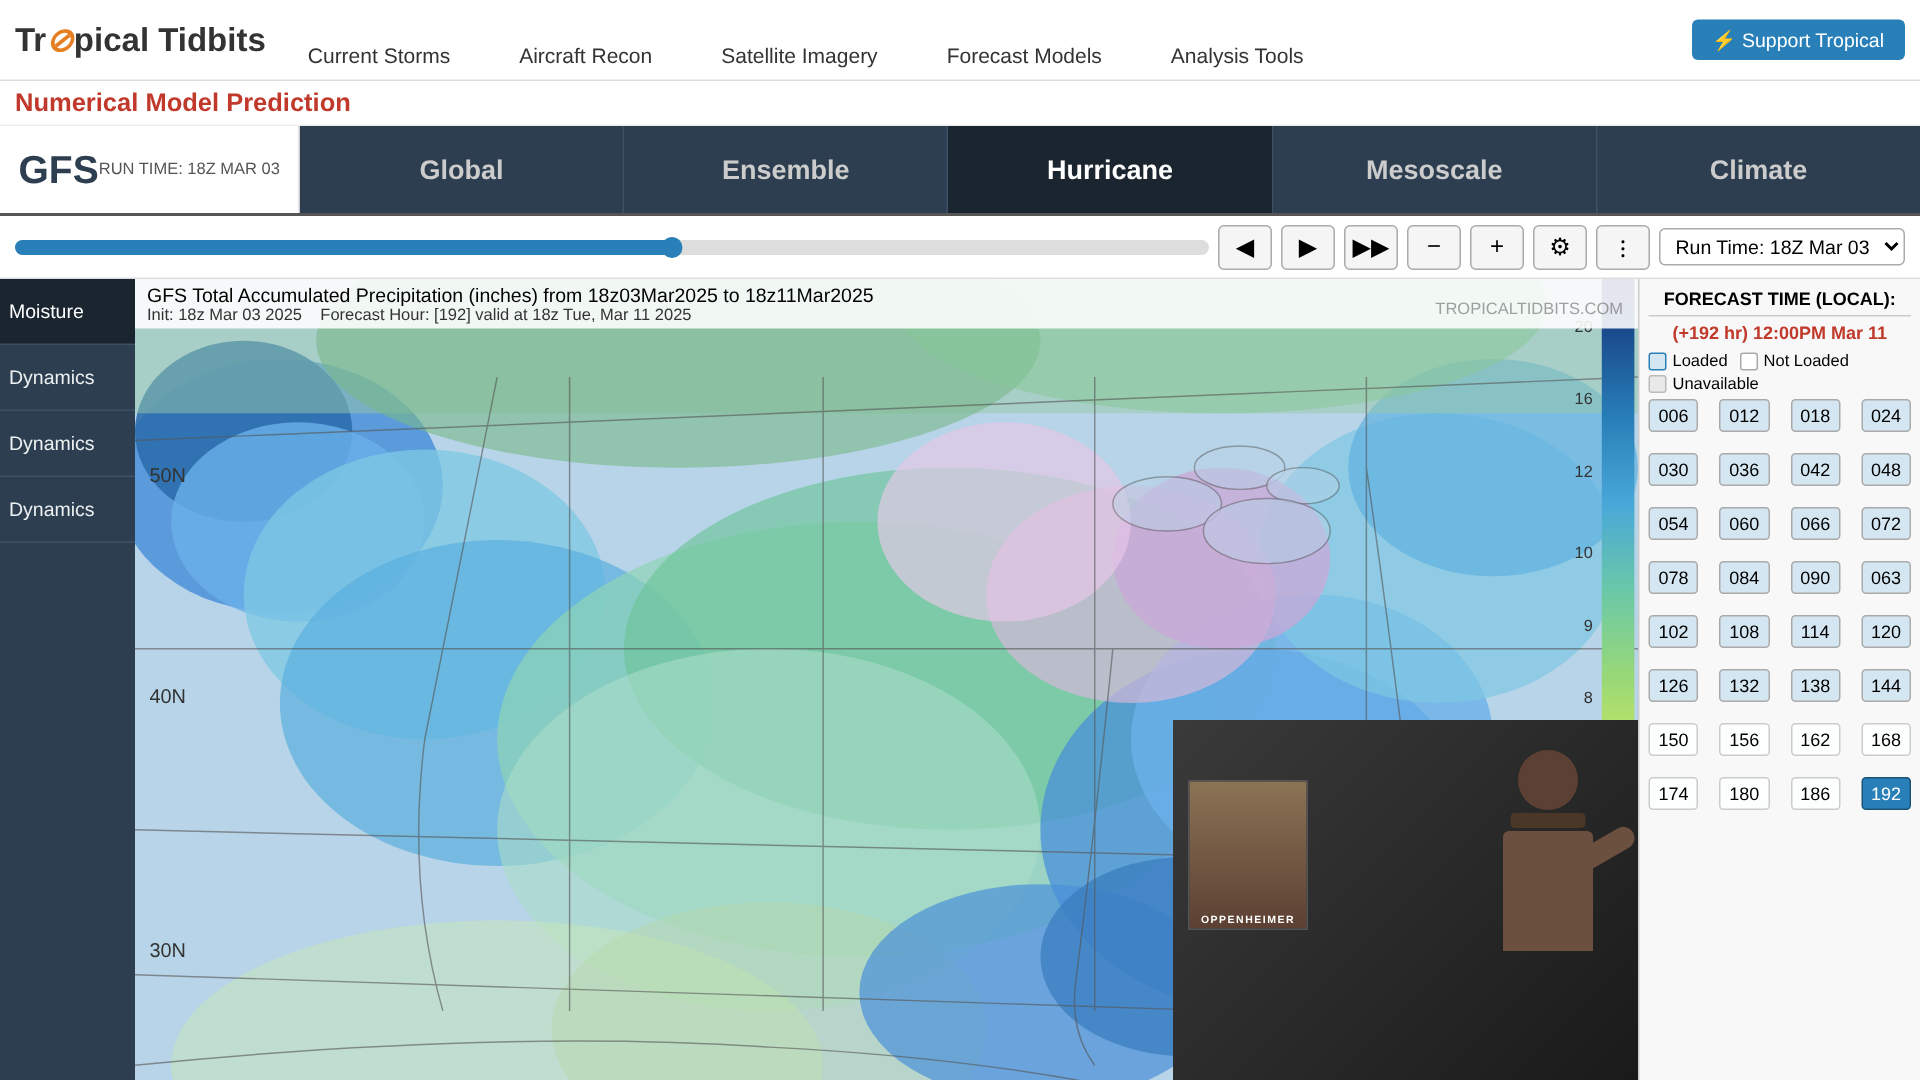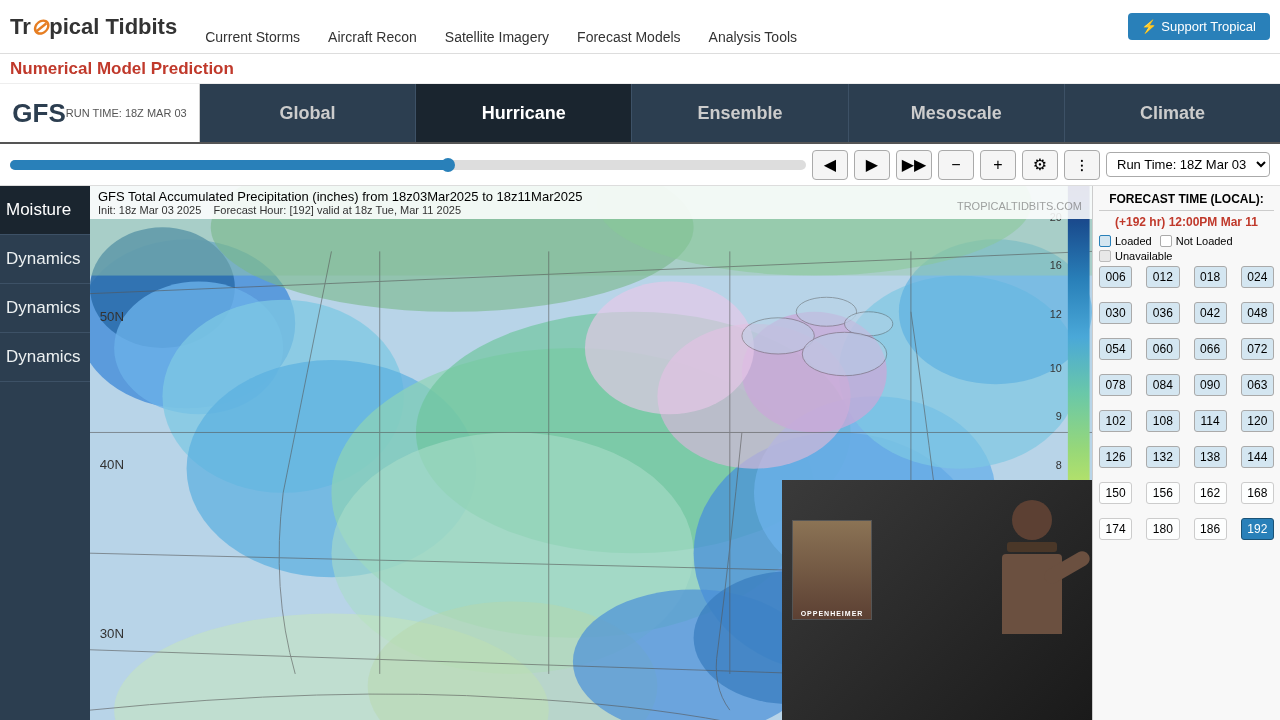--- a/index.html
+++ b/index.html
@@ -16,21 +16,21 @@
     }
     #logo {
       font-size: 22px;
       font-weight: bold;
       color: #333;
       margin-right: 20px;
       white-space: nowrap;
     }
     #nav {
       display: flex;
-      gap: 12px;
+      gap: 30px;
       flex: 1;
       margin-top: 20px;
     }
     .nav-item {
       font-size: 14px;
       color: #333;
       cursor: pointer;
       padding: 5px 8px;
       white-space: nowrap;
     }
@@ -167,21 +167,21 @@
     
     #sidebar {
       width: 90px;
       background: #2c3e50;
       display: flex;
       flex-direction: column;
     }
     .sidebar-item {
       padding: 14px 6px;
       color: #ecf0f1;
-      font-size: 17px;
+      font-size: 13px;
       cursor: pointer;
       border-bottom: 1px solid #3d5166;
       text-align: left;
     }
     .sidebar-item.active { background: #1a252f; color: #fff; }
 
     
     #map-area {
       flex: 1;
       position: relative;
@@ -316,22 +316,22 @@
   <span id="page-title">Numerical Model Prediction</span>
 </div>
 
 <div id="model-area">
   <div id="model-label">
     <span id="model-name">GFS</span>
     <span id="model-run">RUN TIME: 18Z MAR 03</span>
   </div>
   <div id="model-tabs">
     <div class="model-tab">Global</div>
+    <div class="model-tab">Ensemble</div>
     <div class="model-tab active">Hurricane</div>
-    <div class="model-tab">Ensemble</div>
     <div class="model-tab">Mesoscale</div>
     <div class="model-tab">Climate</div>
   </div>
 </div>
 
 <div id="controls-bar">
   <div id="progress-bar-container">
     <div id="progress-fill"></div>
     <div id="progress-handle"></div>
   </div>

